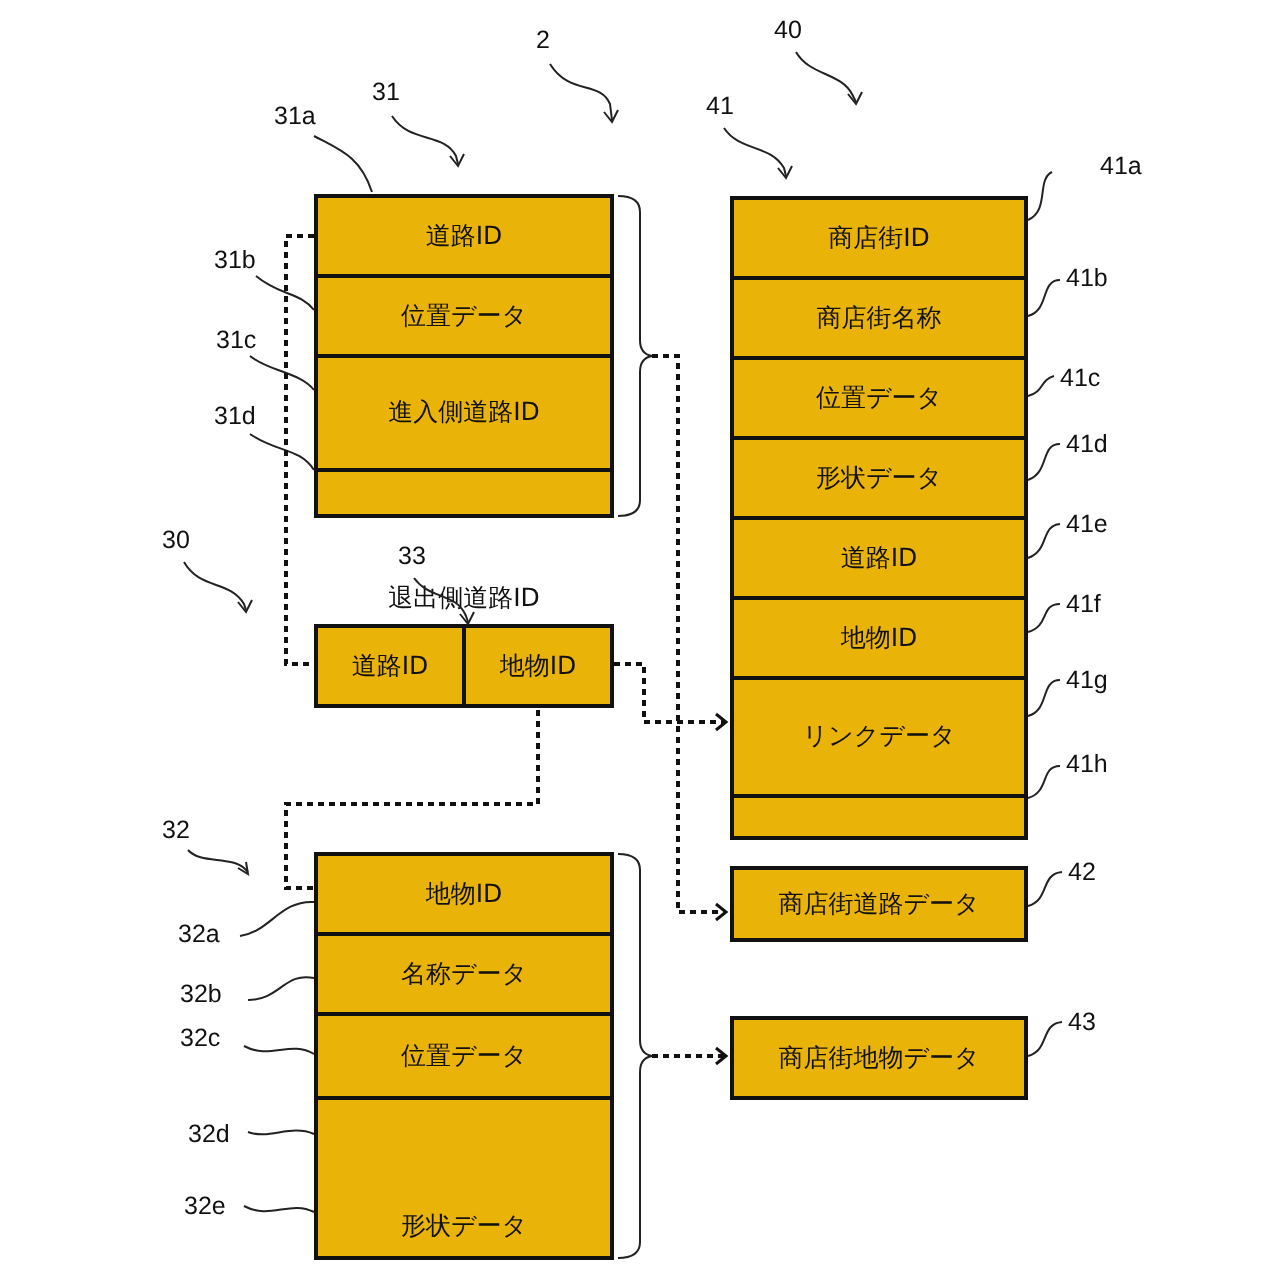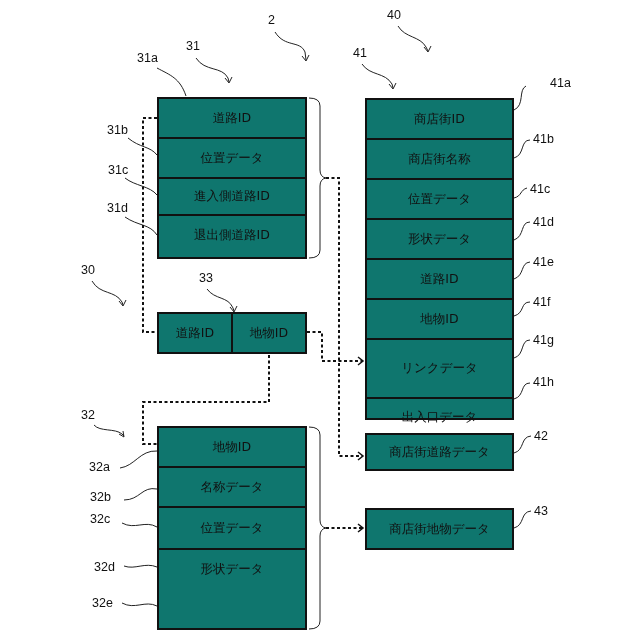--- a/index.html
+++ b/index.html
@@ -1,37 +1,37 @@
 <!DOCTYPE html>
 <html><head>
 <meta charset="utf-8">
 <style>
   html, body { margin:0; padding:0; background:#ffffff; }
   body { width:640px; height:640px; position:relative; overflow:hidden;
          font-family:"DejaVu Sans", sans-serif; color:#111; }
-  .box { position:absolute; border:2px solid #111; background:#0f766e; box-sizing:border-box;text-align:center; }
+  .box { position:absolute; border:2px solid #111; background:#eab308; box-sizing:border-box;text-align:center; }
   .row { box-sizing:border-box; border-bottom:2px solid #111; display:flex; align-items:center;
          justify-content:center; font-size:12.5px; }
-  .row:last-child { border-bottom:none; }
+  .row:last-child { border-bottom:none;margin-top:44px; }
   .single { display:flex; align-items:center; justify-content:center; font-size:12.5px; }
   .lbl { position:absolute; font-size:12.5px; font-family:"Liberation Sans", sans-serif; line-height:1; }
   svg.overlay { position:absolute; left:0; top:0; width:640px; height:640px; pointer-events:none; }
   .cell33 { position:absolute; top:0; bottom:0; display:flex; align-items:center; justify-content:center; font-size:12.5px; box-sizing:border-box; }
 </style>
 </head>
 <body>
 
 <div class="box" style="left:157px;top:97px;width:150px;height:162px;">
   <div class="row" style="height:40px">
       <span>道路ID</span>
     </div>
   <div class="row" style="height:40px">
       <span>位置データ</span>
     </div>
-  <div class="row" style="height:37px">
+  <div class="row" style="height:57px">
       <span>進入側道路ID</span>
     </div>
   <div class="row" style="height:38px">
       <span>退出側道路ID</span>
     </div>
 </div>
 
 <div class="box" style="left:157px;top:312px;width:150px;height:42px;">
   <div class="cell33" style="left:0;width:74px;border-right:2px solid #111;">
       <span>道路ID</span>

